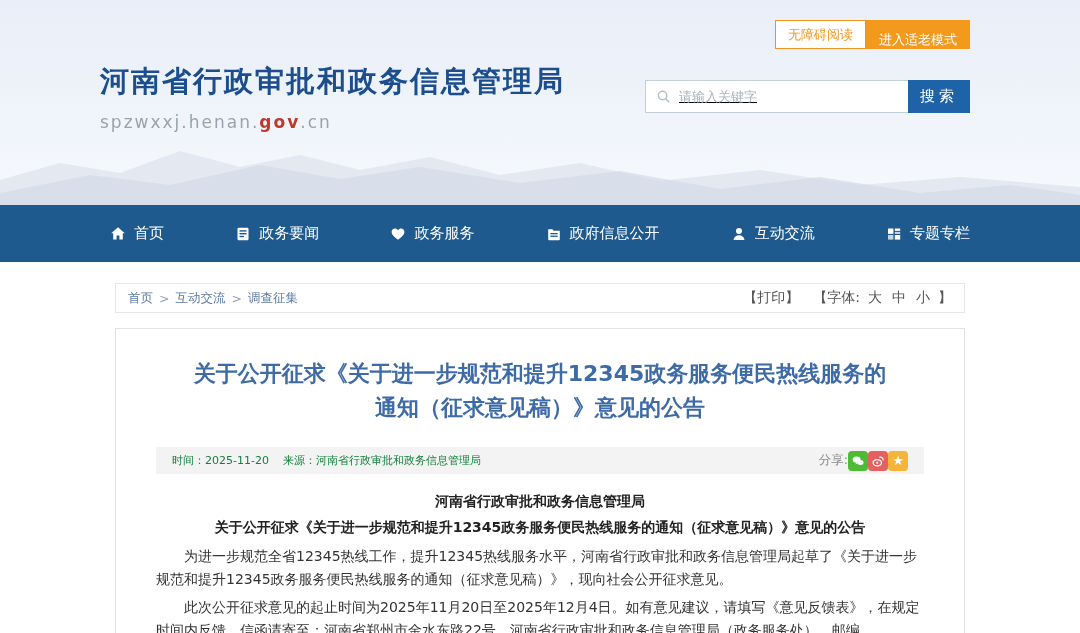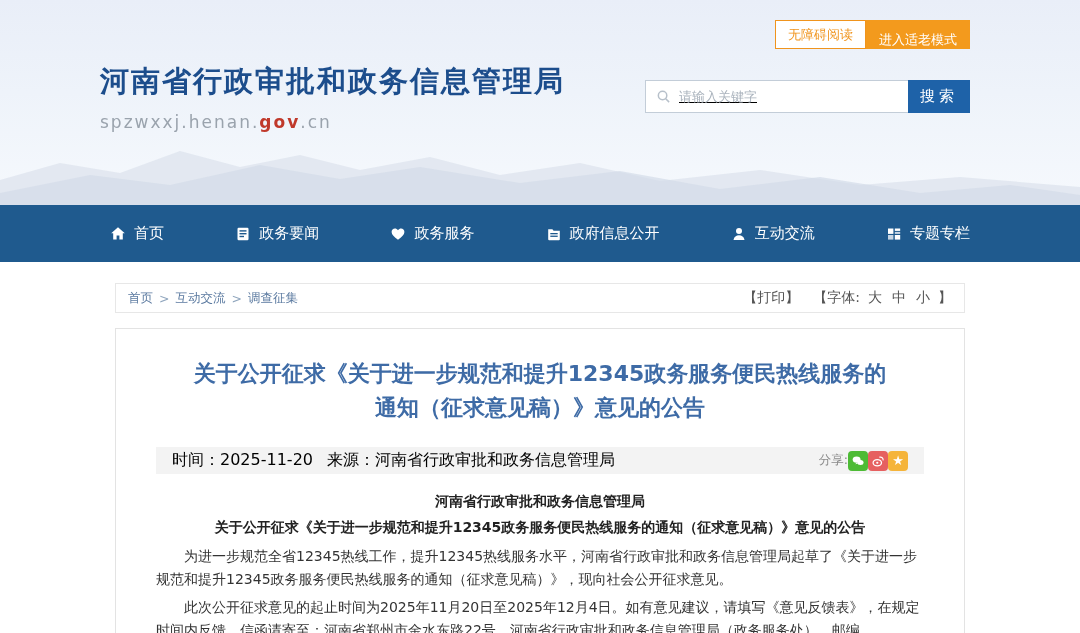--- a/index.html
+++ b/index.html
@@ -49,21 +49,21 @@
   .tools { font-size:14px; color:#555; display:flex; align-items:center; gap:6px; }
   .tools .font-size-link { cursor:pointer; margin:0 2px; }
   .tools .print-link { cursor:pointer; margin-right:8px; }
 
   .article-card { width:850px; margin:15px auto 0 auto; border:1px solid #e3e3e3;
     background:#fff; padding:28px 40px 40px 40px; min-height:330px; }
   .article-title { max-width:700px; margin:0 auto; text-align:center; color:#3e6ba6;
     font-size:22px; font-weight:bold; line-height:1.55; }
   .meta-bar { margin-top:22px; background:#f3f3f3; height:27px; display:flex;
     align-items:center; justify-content:space-between; padding:0 16px; }
-  .meta-left { font-size:16px; color:#000000; }
+  .meta-left { font-size:11px; color:#15803d; }
   .meta-left .gap { display:inline-block; width:14px; }
   .share { display:flex; align-items:center; font-size:12.5px; color:#8a8a8a; }
   .share-icon { width:20px; height:20px; border-radius:4px; display:flex;
     align-items:center; justify-content:center; cursor:pointer; }
   .share-wechat { background:#4dbb35; }
   .share-weibo  { background:#e66060; }
   .share-star   { background:#f5b43a; color:#fff; font-size:13px; line-height:1; }
 
   .article-body { margin-top:14px; color:#333; font-size:14px; }
   .body-heading { text-align:center; font-weight:bold; color:#222; line-height:26px; }

